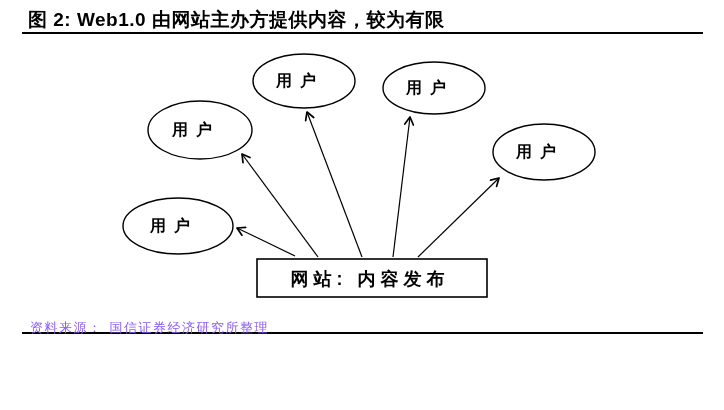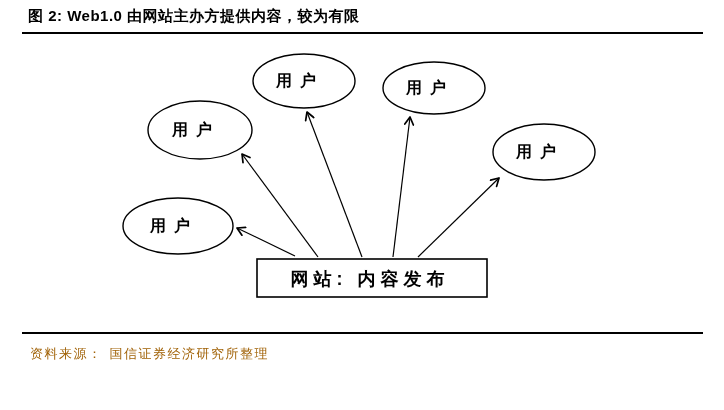--- a/index.html
+++ b/index.html
@@ -12,21 +12,21 @@
     width: 724px;
     height: 410px;
     background: #ffffff;
     overflow: hidden;
     font-family: "Liberation Sans", sans-serif;
   }
   .fig-title {
     position: absolute;
     left: 28px;
     top: 7px;
-    font-size: 15px;
+    font-size: 19px;
     font-weight: bold;
     color: #000000;
     letter-spacing: 0.5px;
     white-space: nowrap;
   }
   .title-rule {
     position: absolute;
     left: 22px;
     top: 32px;
     width: 681px;
@@ -37,24 +37,24 @@
     position: absolute;
     left: 22px;
     top: 332px;
     width: 681px;
     height: 2px;
     background: #000000;
   }
   .source-note {
     position: absolute;
     left: 30px;
-    top: 345px;
+    top: 319px;
     font-family: Liberation Sans, sans-serif;
     font-size: 13px;
-    color: #a16207;
+    color: #8b5cf6;
     letter-spacing: 1.5px;
     white-space: nowrap;
   }
   .source-note .src-text { margin-left: 7px; }
   svg.diagram {
     position: absolute;
     left: 0;
     top: 0;
   }
   .node-label {

